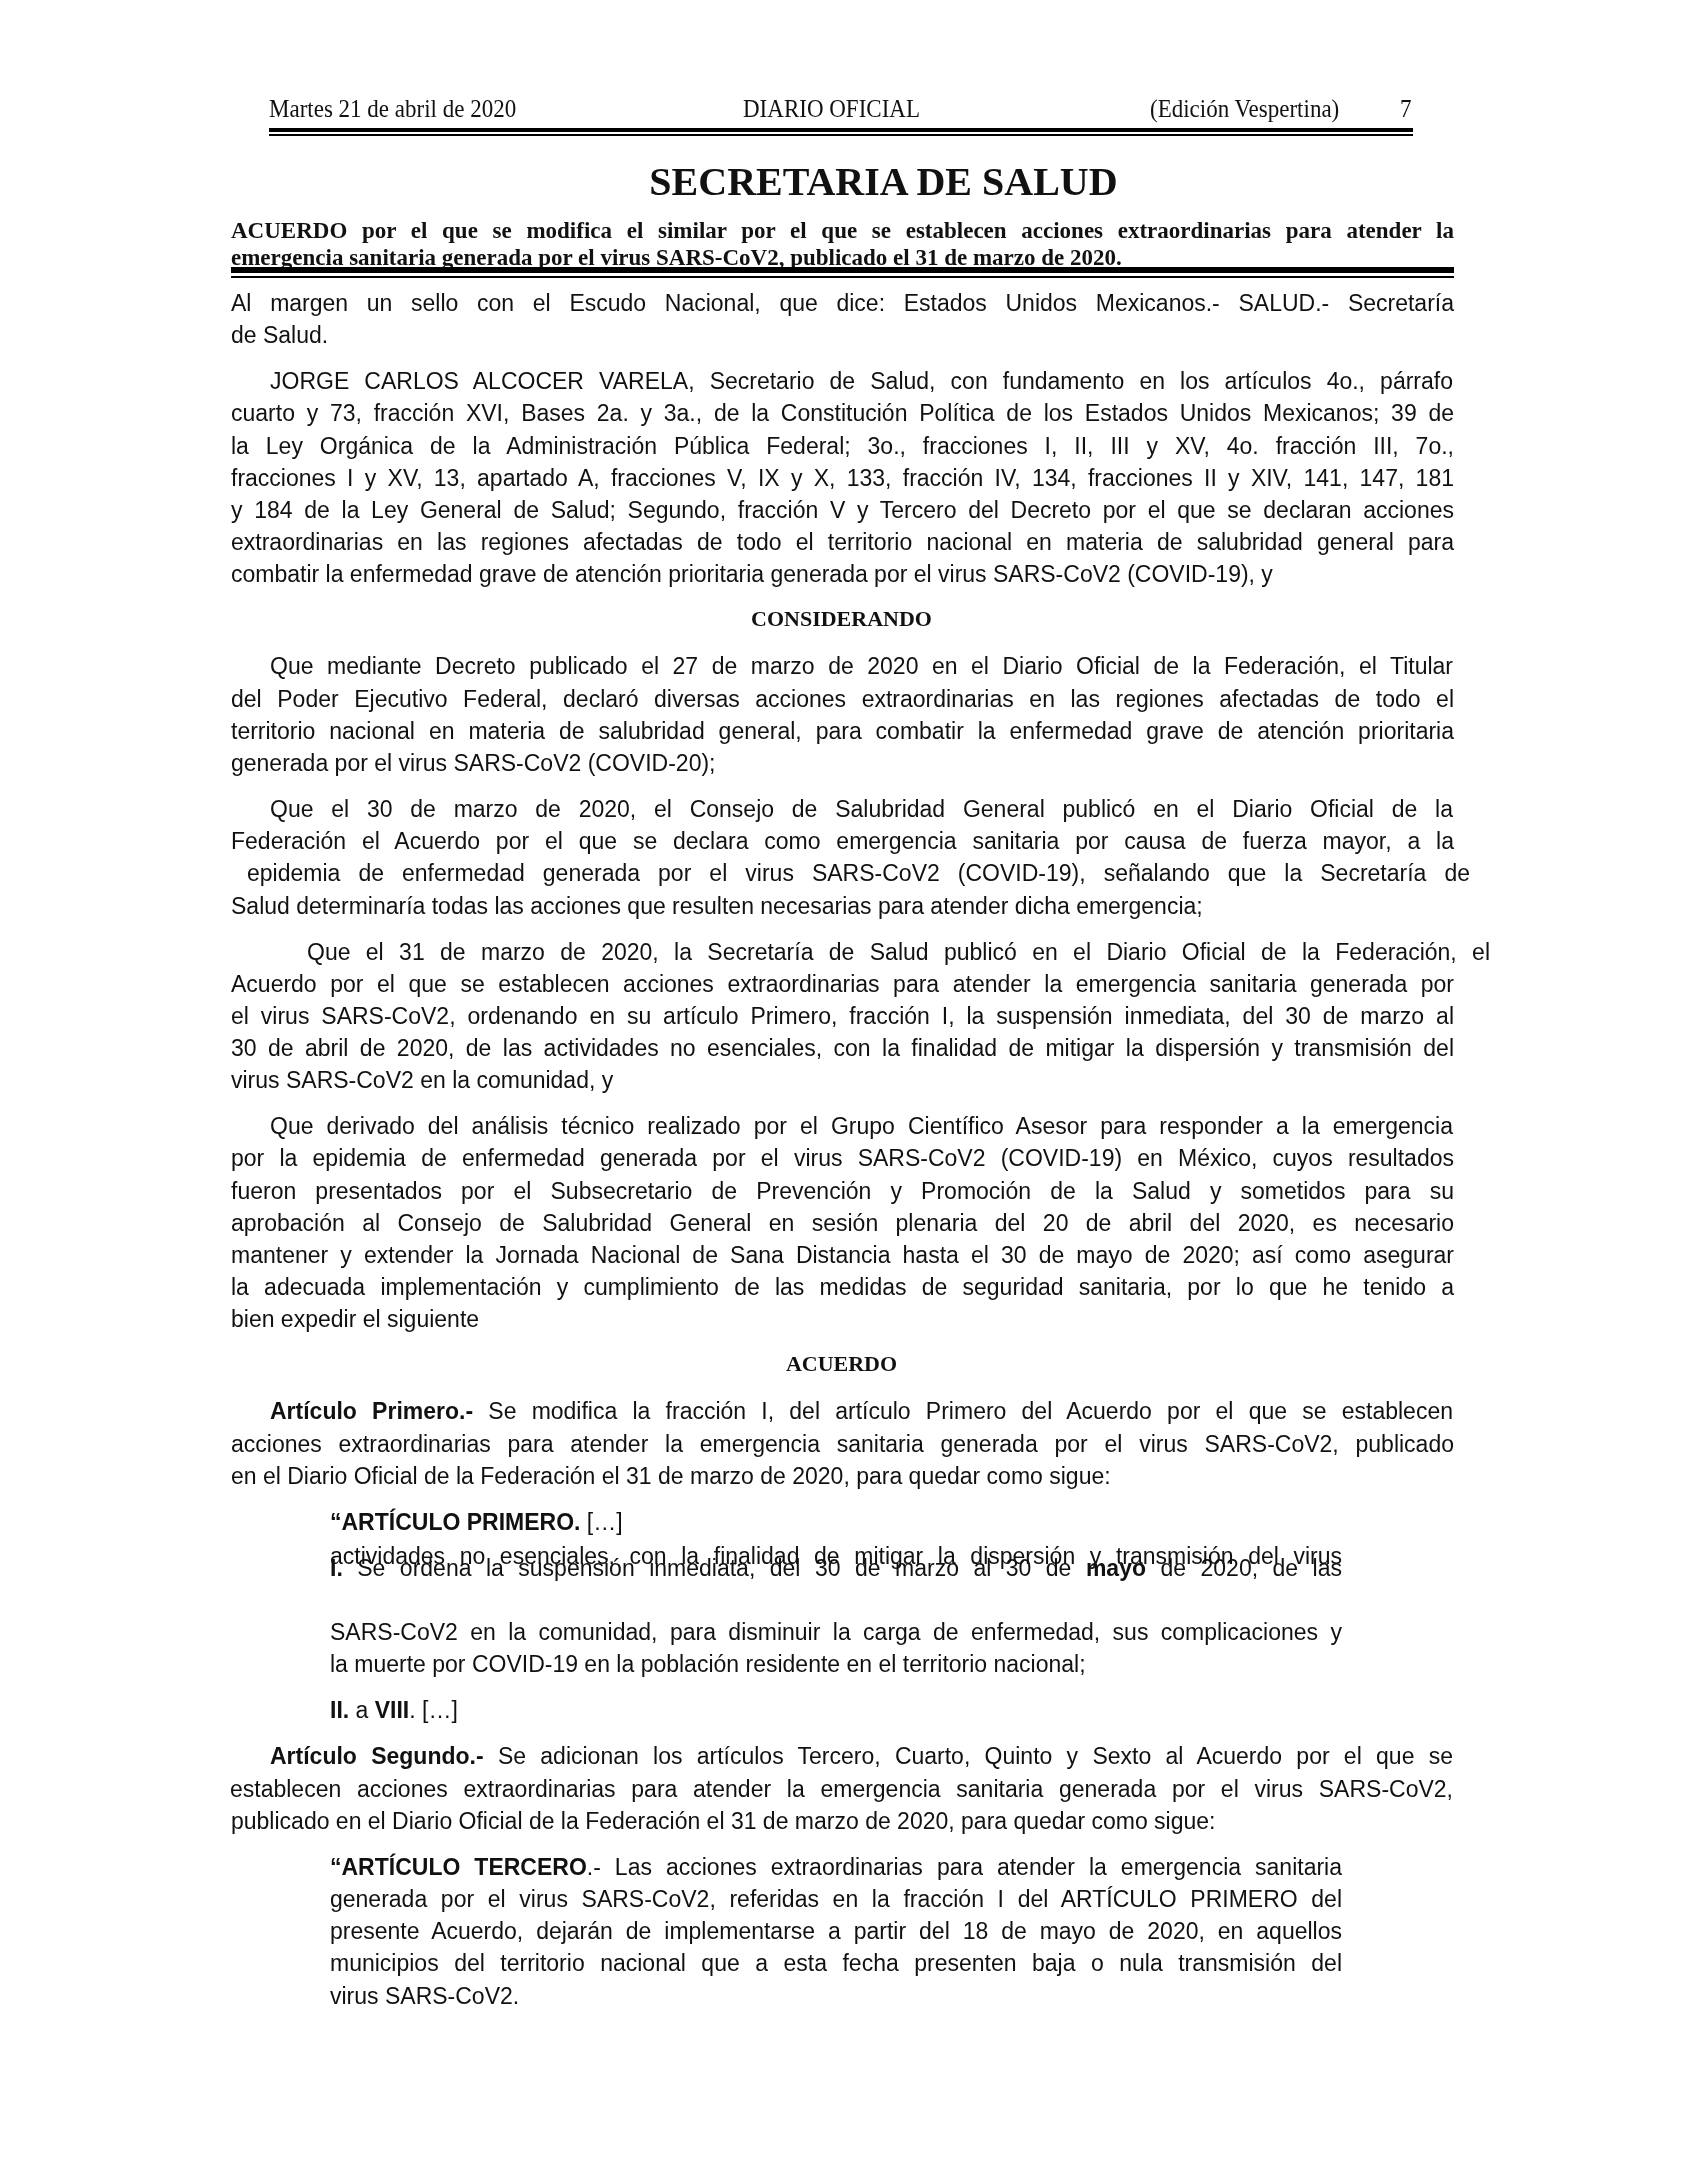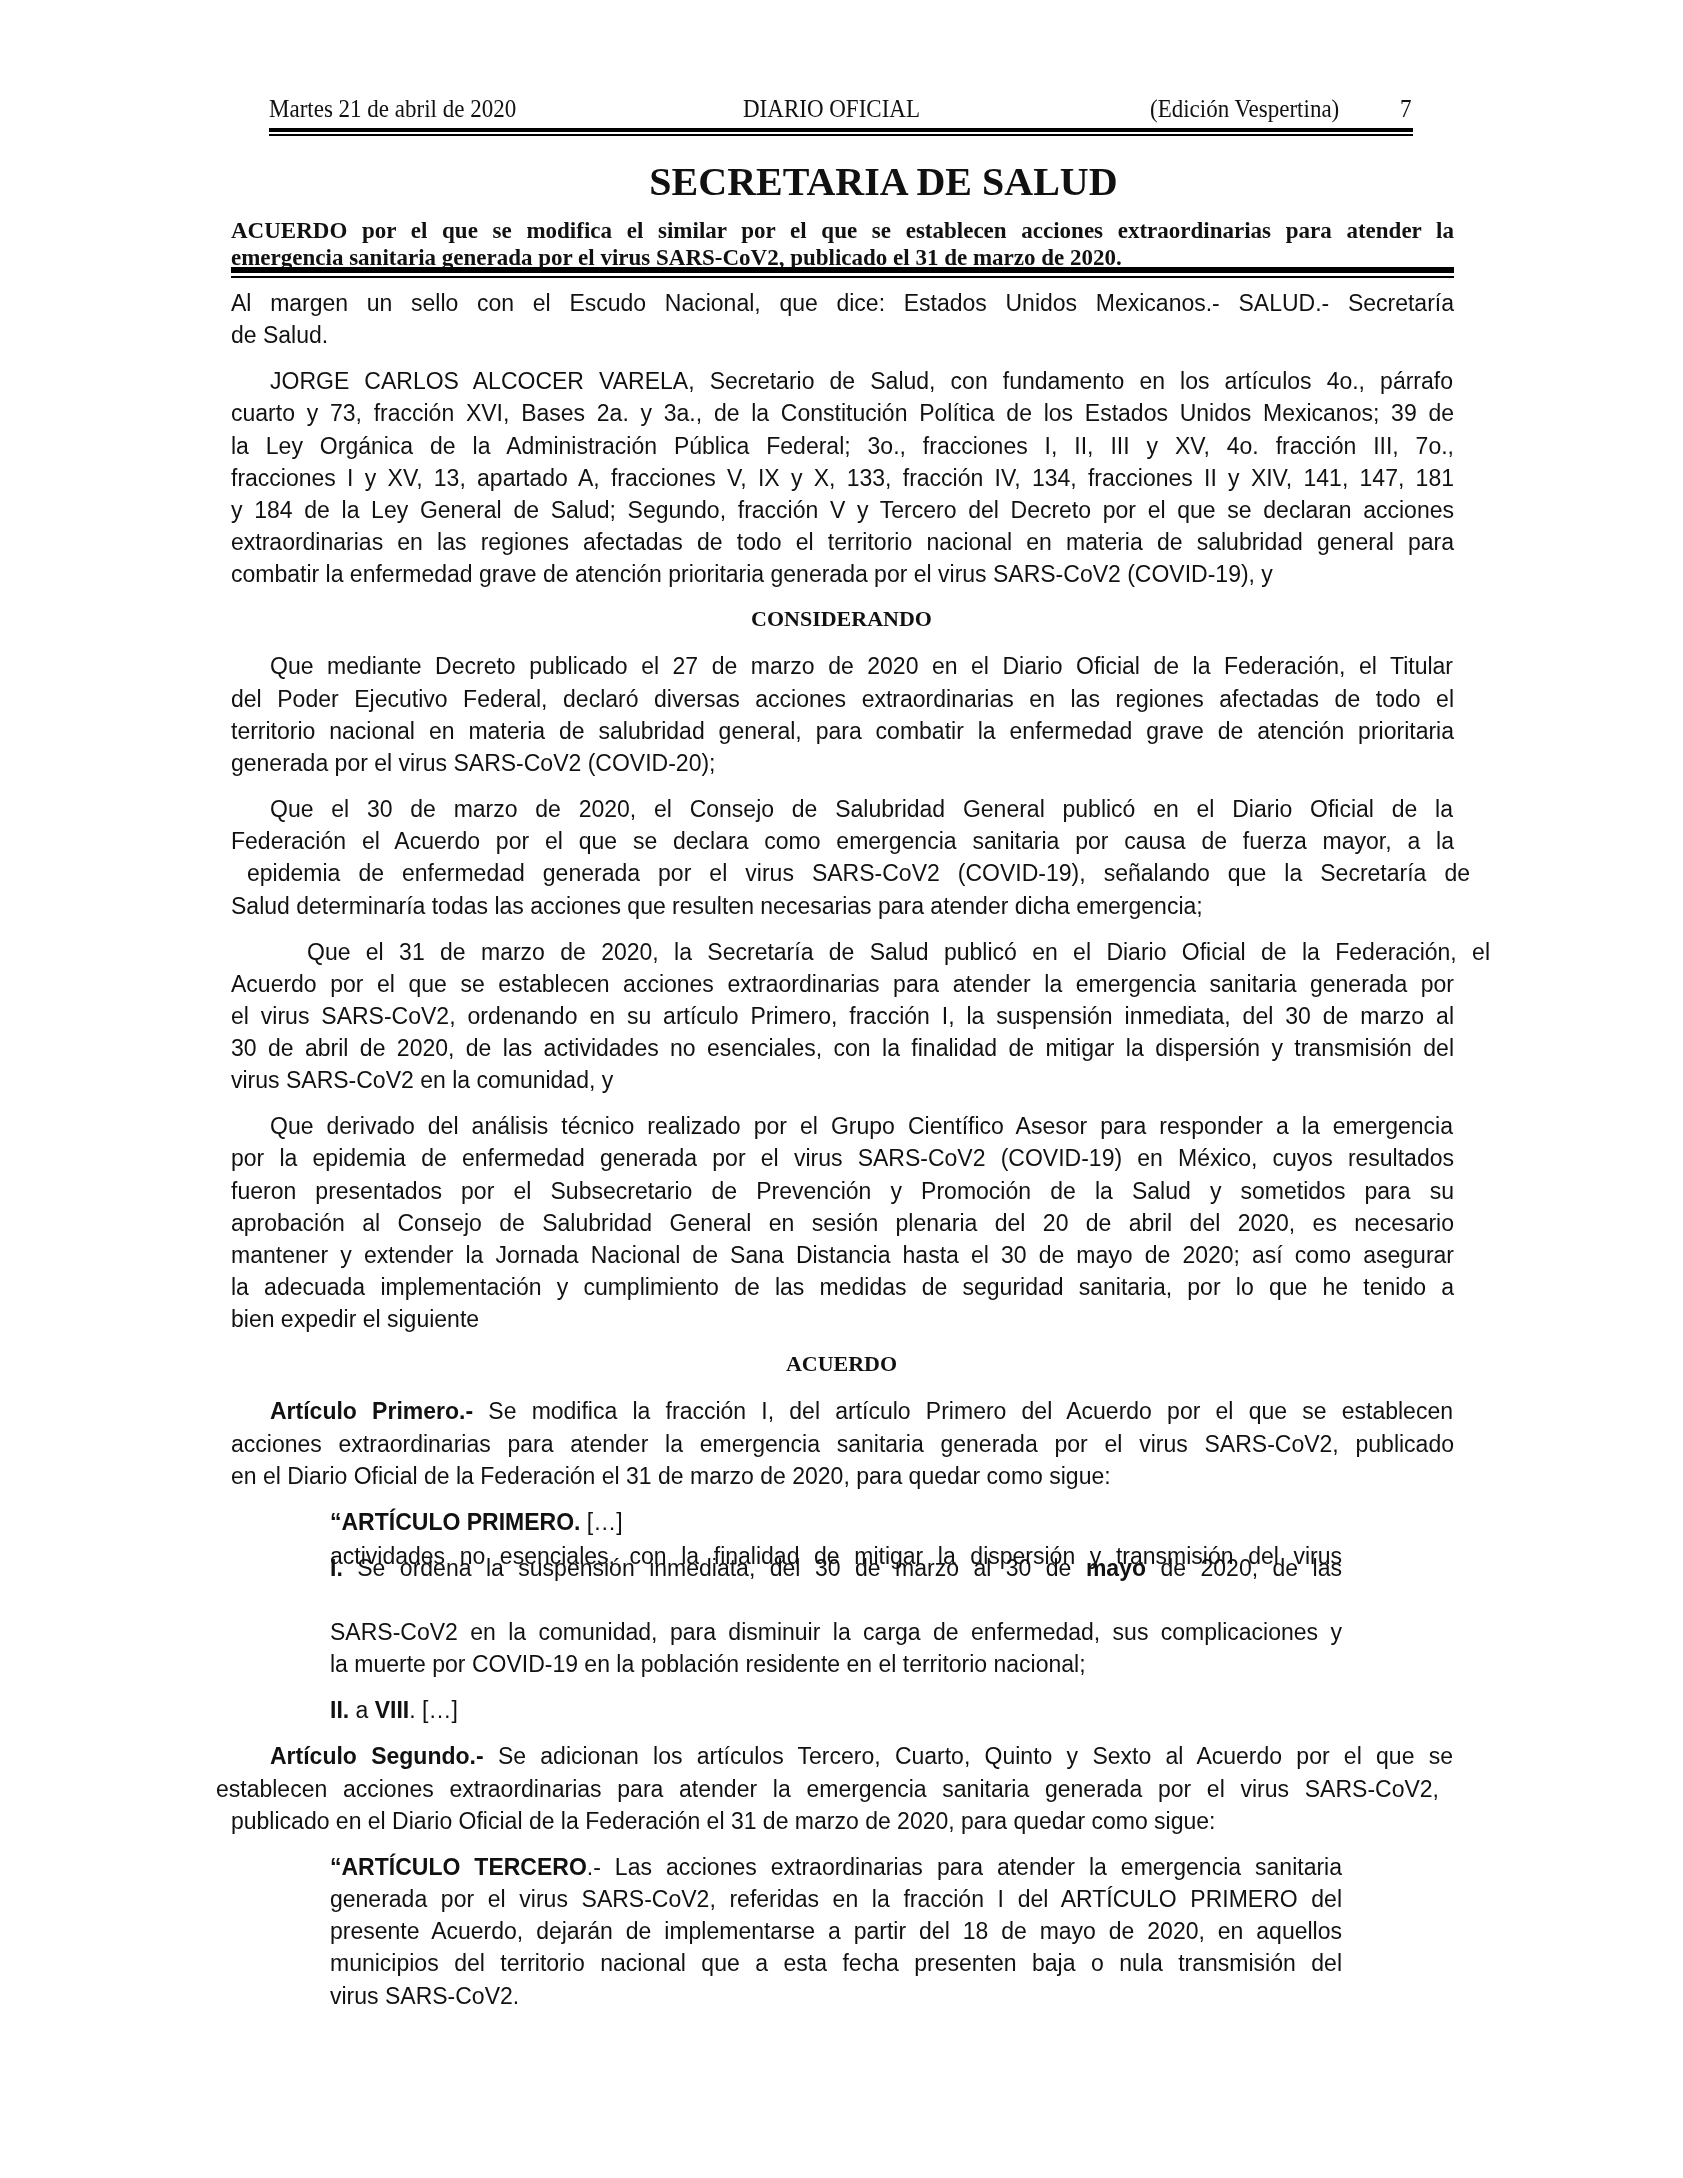--- a/index.html
+++ b/index.html
@@ -146,21 +146,21 @@
     </div>
     <div class="ln sans last" style="top: 1648px; left: 330px; width: 1012px;">
       <span class="t"><span>la muerte por COVID-19 en la población residente en el territorio nacional;</span></span>
     </div>
     <div class="ln sans last" style="top: 1694px; left: 330px; width: 1012px;">
       <span class="t"><b>II.</b><span> a </span><b>VIII</b><span>. […]</span></span>
     </div>
     <div class="ln sans" style="top: 1740px; left: 270px; width: 1183px;">
       <span class="t"><b>Artículo Segundo.-</b><span> Se adicionan los artículos Tercero, Cuarto, Quinto y Sexto al Acuerdo por el que se</span></span>
     </div>
-    <div class="ln sans" style="top: 1773px; left: 216px; width: 1223px;">
+    <div class="ln sans" style="top: 1773px; left: 230px; width: 1223px;">
       <span class="t"><span>establecen acciones extraordinarias para atender la emergencia sanitaria generada por el virus SARS-CoV2,</span></span>
     </div>
     <div class="ln sans last" style="top: 1805px; left: 231px; width: 1223px;">
       <span class="t"><span>publicado en el Diario Oficial de la Federación el 31 de marzo de 2020, para quedar como sigue:</span></span>
     </div>
     <div class="ln sans" style="top: 1851px; left: 330px; width: 1012px;">
       <span class="t"><b>“ARTÍCULO TERCERO</b><span>.- Las acciones extraordinarias para atender la emergencia sanitaria</span></span>
     </div>
     <div class="ln sans" style="top: 1883px; left: 330px; width: 1012px;">
       <span class="t"><span>generada por el virus SARS-CoV2, referidas en la fracción I del ARTÍCULO PRIMERO del</span></span>

